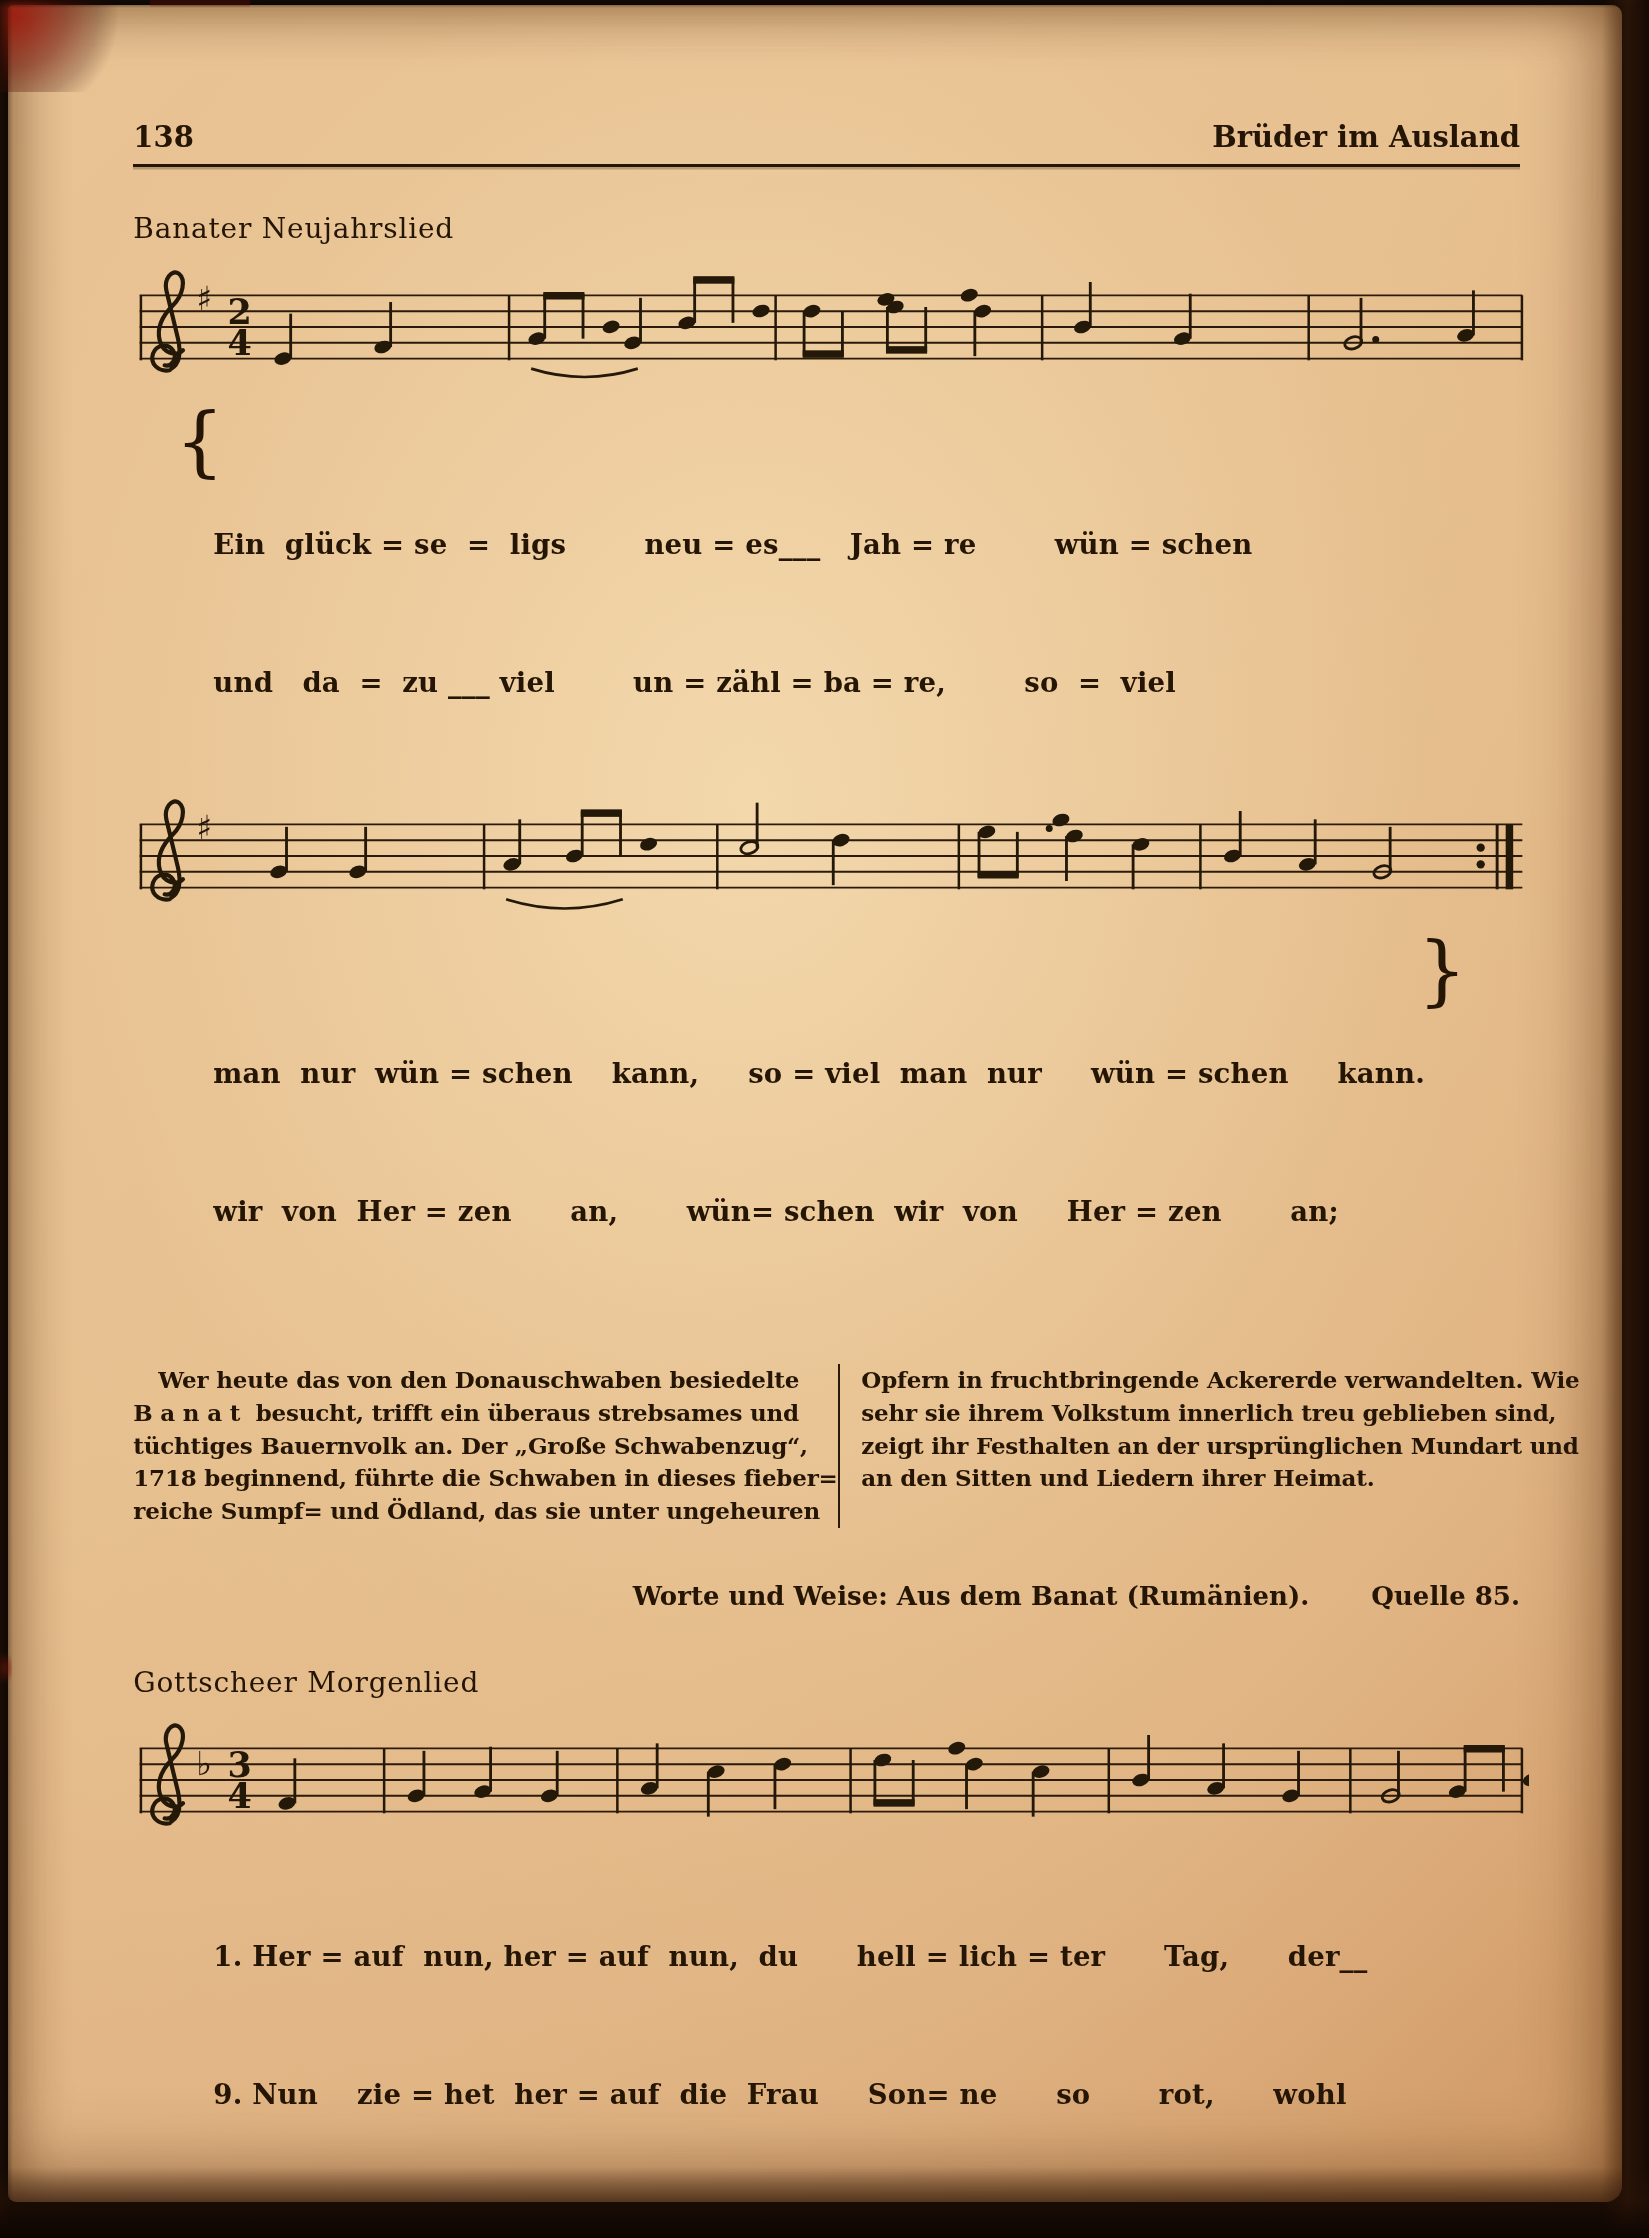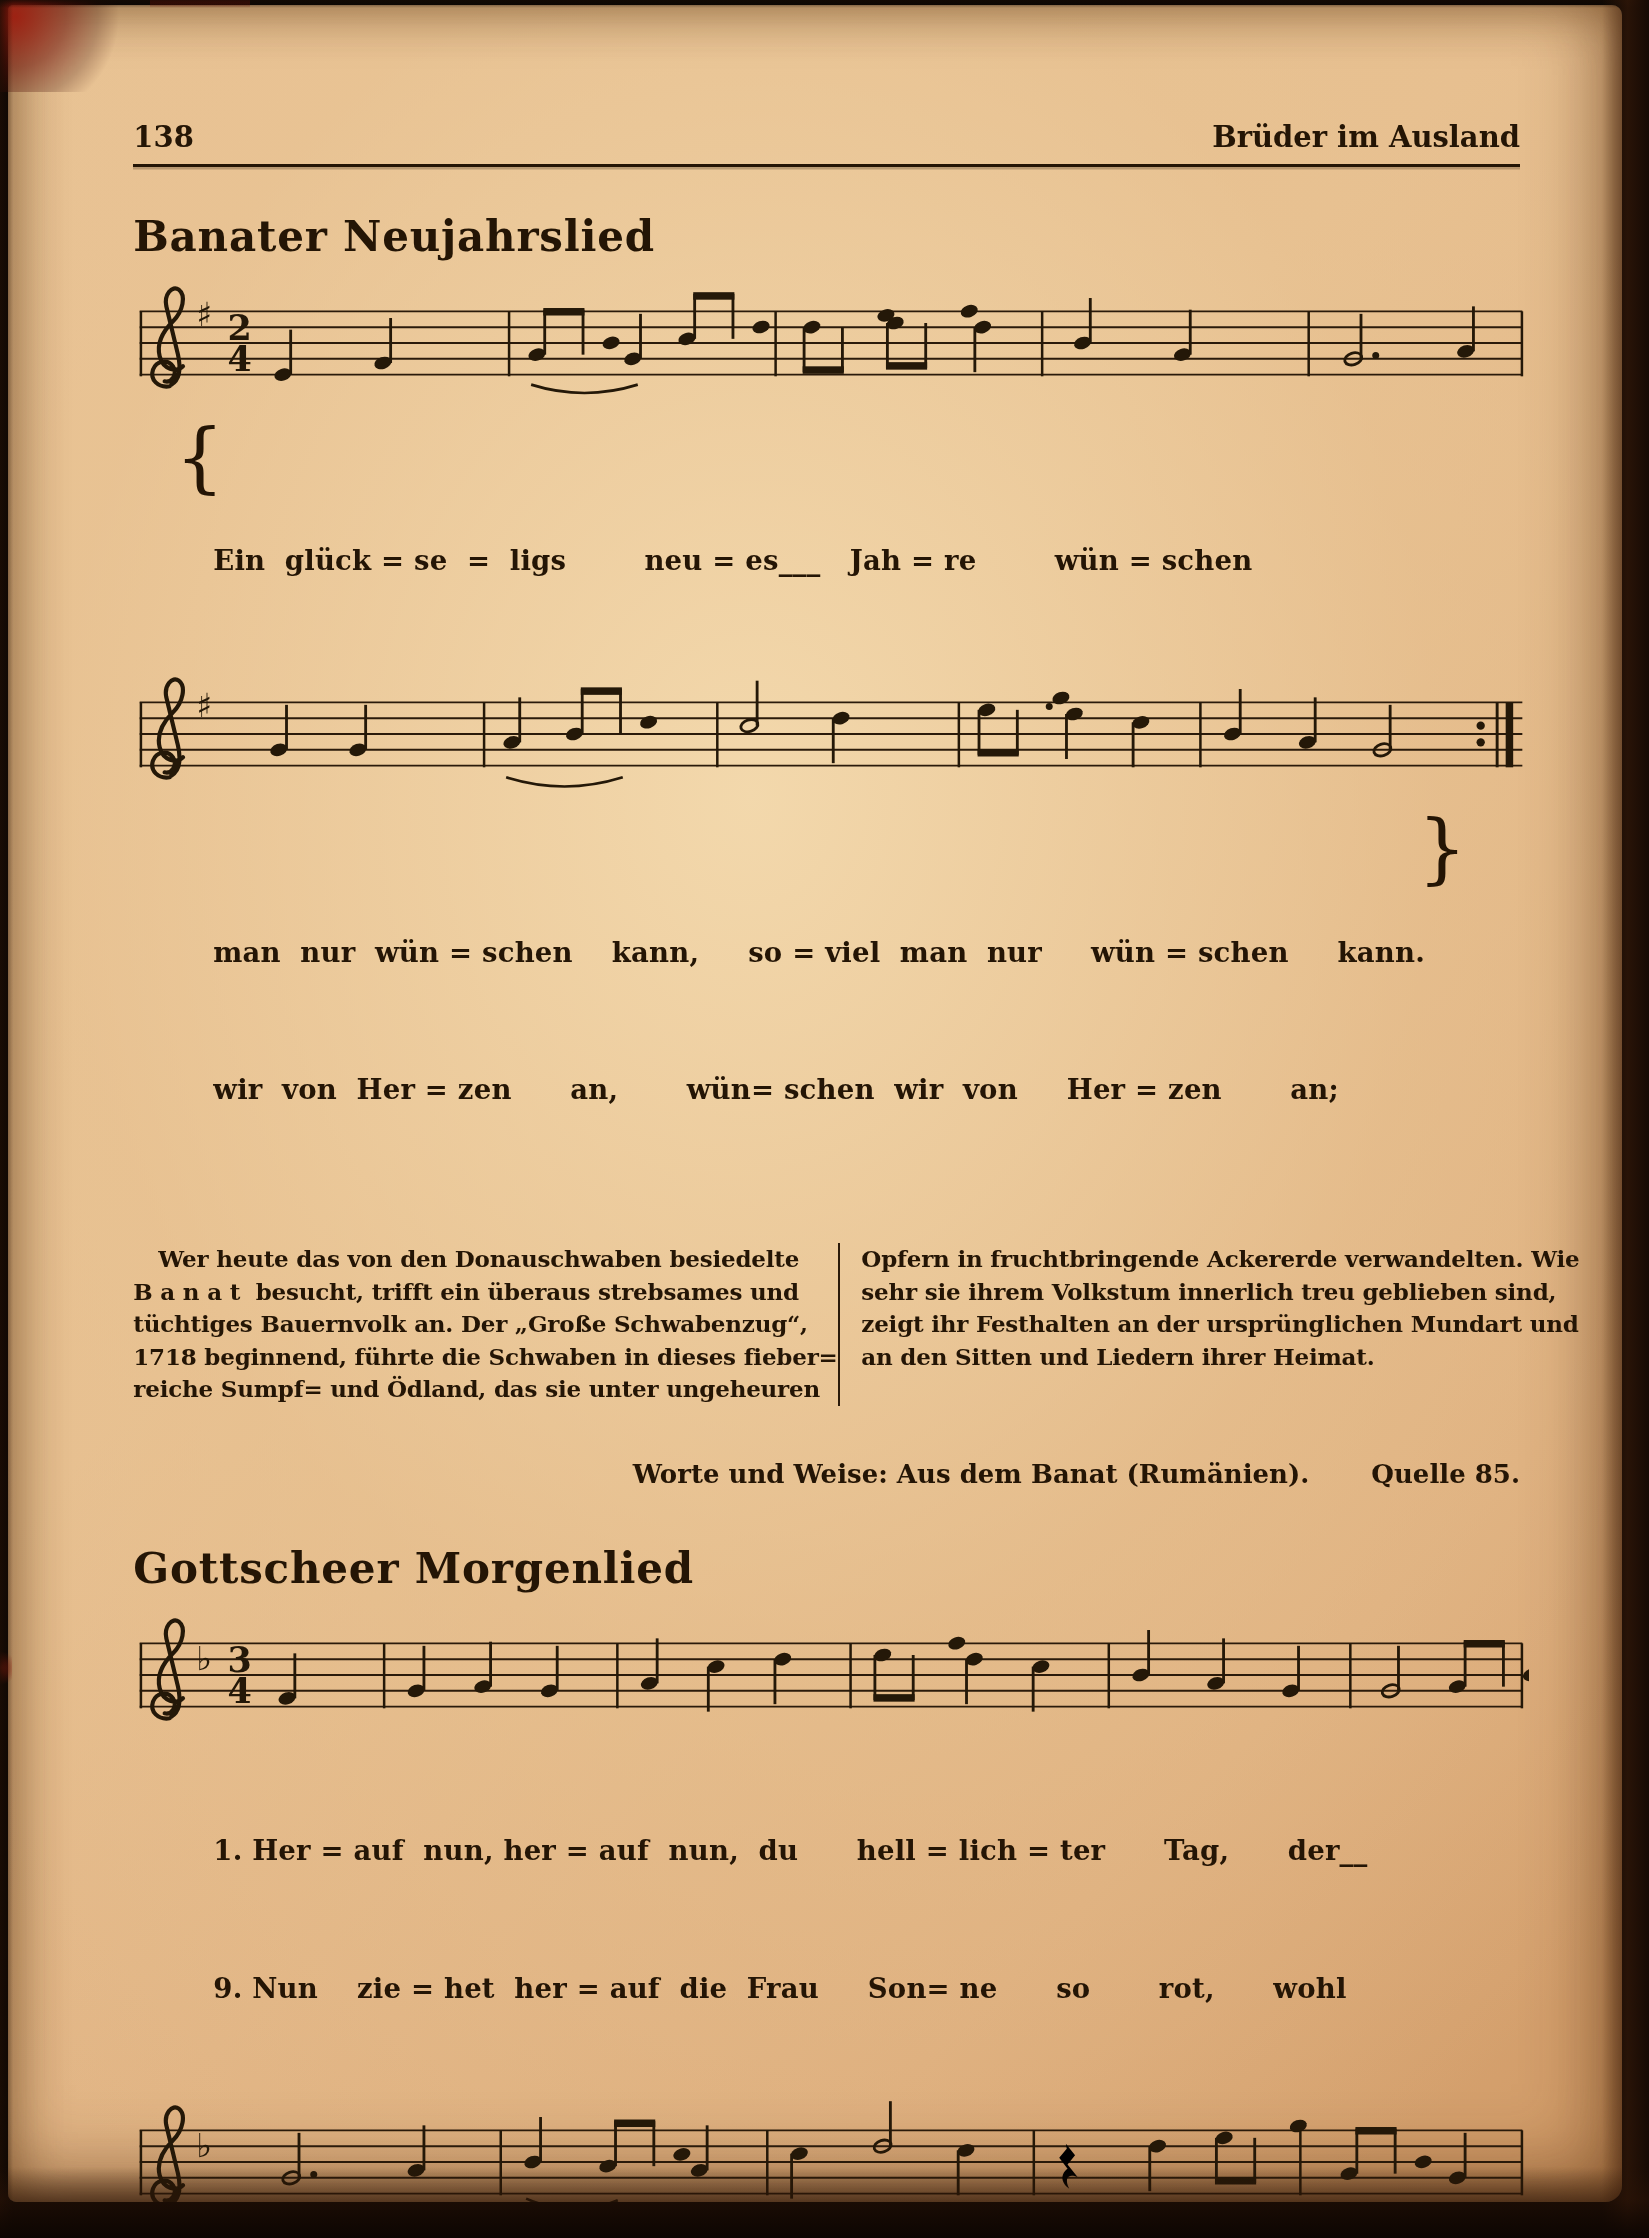--- a/index.html
+++ b/index.html
@@ -31,21 +31,21 @@
   .edge-left { left:0; top:0; width:13.3px; height:100%;
     background:linear-gradient(to right, rgba(30,14,5,.75), rgba(0,0,0,0)); }
   .edge-top { left:0; top:0; width:100%; height:8.3px;
     background:linear-gradient(to bottom, rgba(20,10,4,.8), rgba(0,0,0,0)); }
 
   
   .pagehead { display:flex; justify-content:space-between; align-items:baseline;
               font-size:29px; font-weight:bold; }
   .rule { height:3.3px; background:#241505; margin-top:10px; box-shadow:0 2.5px 0 rgba(36,21,5,.25); }
 
-  .song-title { font-size:42px; font-weight:bold; letter-spacing:0.8px; margin:45px 0 16.7px 0; }
+  .song-title { font-size:28px; font-weight:normal; letter-spacing:0.8px; margin:45px 0 16.7px 0; }
   .song2 .song-title { margin-top:55px; }
 
   
   .staff { display:block; width:1396px; height:125px; margin:3.3px 0 0 0; }
   .staff line { stroke:#2a1a0a; stroke-width:2.3; }
   .staff rect, .staff ellipse, .staff circle, .staff use { fill:#241808; }
   .staff .clef { fill:none; stroke:#241808; stroke-width:5; stroke-linecap:round; }
   .staff text { fill:#241808; font-family:"DejaVu Serif", serif; font-weight:bold; }
   .staff .acc  { font-size:40px; }
   .staff .tsig { font-size:42px; text-anchor:middle; }
@@ -144,20 +144,21 @@
             <use href="#dot" x="1492" y="93"></use>
             <use href="#nq-u" x="1600" y="88"></use>
           <path class="slur" d="M478 128 q64 20 128 0"></path>
           <rect x="1666" y="40" width="3" height="78"></rect>
         </g>
       </svg>
 
       <div class="lyrics">
         <span class="brace-open">{</span>
         <div class="lyr">Ein  glück = se  =  ligs        neu = es___   Jah = re        wün = schen</div>
+        <div class="lyr">und   da  =  zu ___ viel        un = zähl = ba = re,        so  =  viel</div>
       </div>
 
       <svg class="staff" viewBox="0 0 1676 150">
         <line x1="8" y1="40" x2="1668" y2="40"></line>
           <line x1="8" y1="59" x2="1668" y2="59"></line>
         <line x1="8" y1="78" x2="1668" y2="78"></line>
           <line x1="8" y1="97" x2="1668" y2="97"></line>
         <line x1="8" y1="116" x2="1668" y2="116"></line>
         <rect x="8" y="40" width="3" height="78"></rect>
         <path class="clef" d="M44 130 C30 132 20 122 24 110 C28 99 42 97 48 106 C54 116 46 126 38 124 M46 128 C56 122 58 110 54 92 L40 34 C37 20 47 8 55 14 C64 21 60 40 48 52 C36 64 28 78 32 94 C36 110 52 114 60 106"></path>

